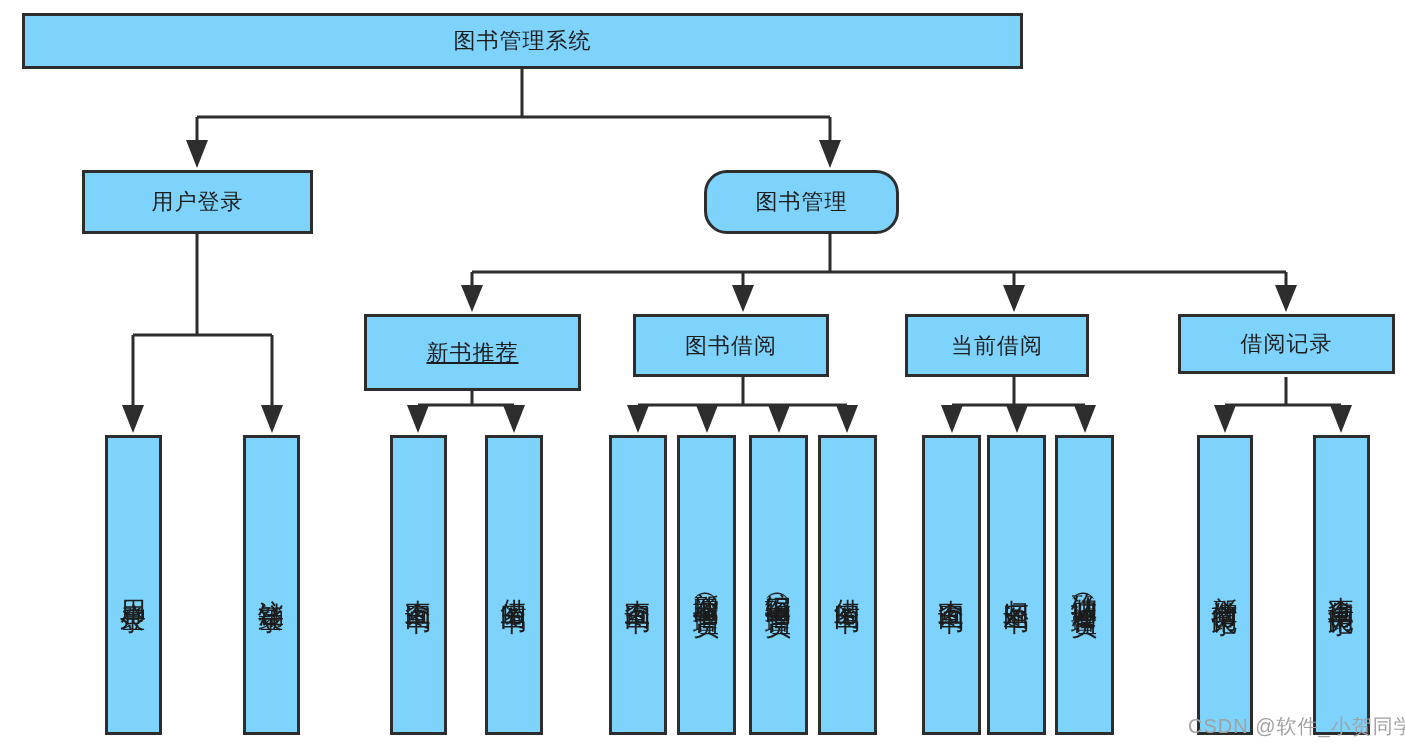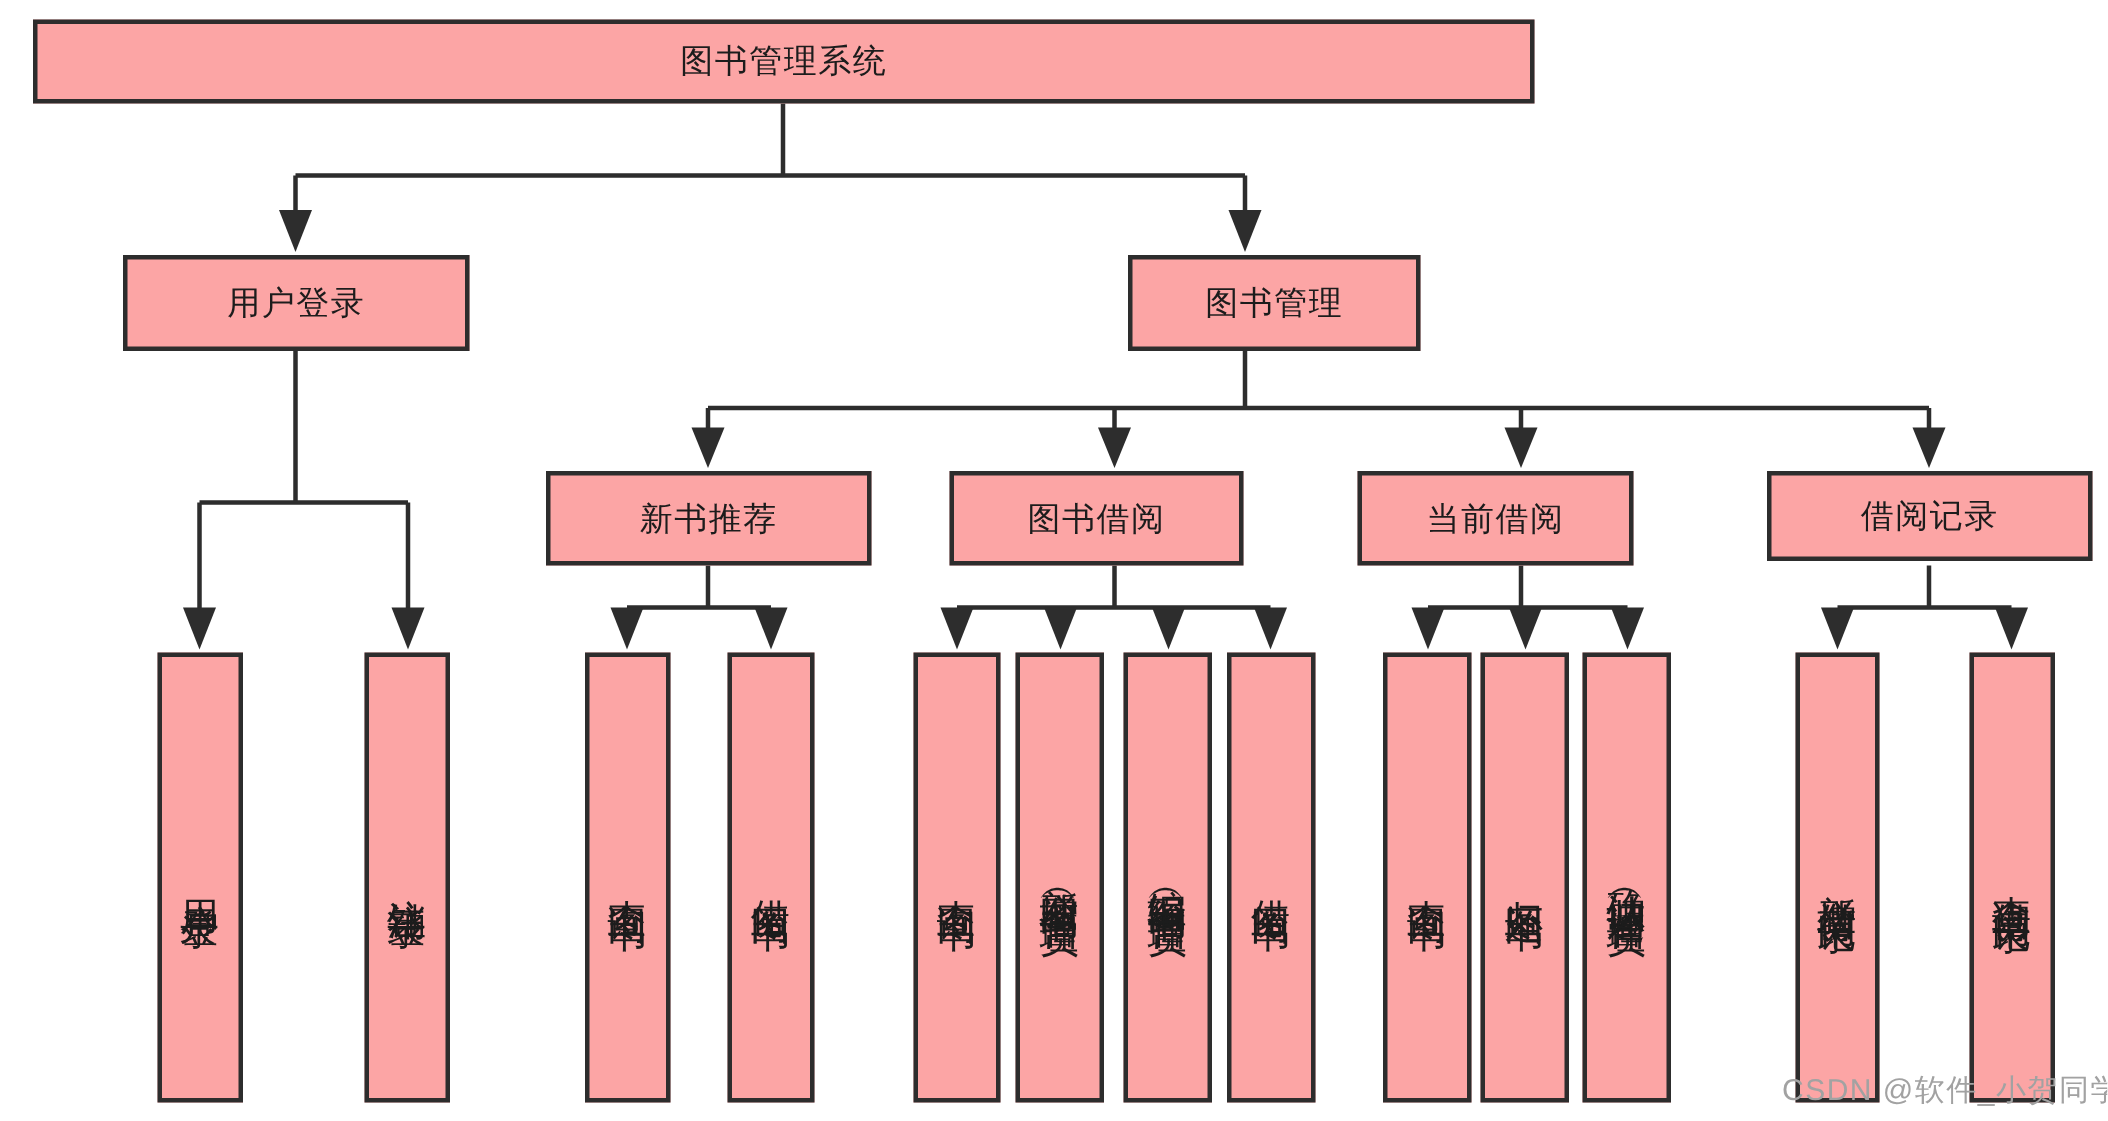--- a/index.html
+++ b/index.html
@@ -13,41 +13,41 @@
   }
   .connectors {
     position: absolute;
     left: 0; top: 0;
     width: 1405px; height: 747px;
     pointer-events: none;
   }
   .node {
     position: absolute;
     box-sizing: border-box;
-    background: #fca5a5;
+    background: #7dd3fc;
     border: 3px solid #2d2d2d;
     color: #1c1c1c;
     display: flex;
     align-items: center;
     justify-content: center;
     text-align: center;
   }
   .h-node { font-size: 22px; letter-spacing: 1px; }
   .v-node {
     writing-mode: vertical-rl;
     text-orientation: mixed;
     font-size: 26px;
     letter-spacing: 3px;
     line-height: 1;
   }
   
   .n-root            { left: 22px;   top: 13px;  width: 1001px; height: 56px; }
   .n-user-login      { left: 82px;   top: 170px; width: 231px;  height: 64px; }
-  .n-book-mgmt       { left: 752px;  top: 170px; width: 195px;  height: 64px; }
-  .n-new-book        { left: 364px;  top: 314px; width: 217px;  height: 63px; }
+  .n-book-mgmt       { left: 704px;  top: 170px; width: 195px;  height: 64px; border-radius: 23px; }
+  .n-new-book        { left: 364px;  top: 314px; width: 217px;  height: 77px; text-decoration: underline; }
   .n-book-borrow     { left: 633px;  top: 314px; width: 196px;  height: 63px; }
   .n-current-borrow  { left: 905px;  top: 314px; width: 184px;  height: 63px; }
   .n-borrow-records  { left: 1178px; top: 314px; width: 217px;  height: 60px; }
   .leaf { top: 435px; height: 300px; }
   .n-leaf-user-login     { left: 105px;  width: 57px; }
   .n-leaf-logout         { left: 243px;  width: 57px; }
   .n-leaf-nbr-query      { left: 390px;  width: 57px; }
   .n-leaf-nbr-borrow     { left: 485px;  width: 58px; }
   .n-leaf-bb-query       { left: 609px;  width: 58px; }
   .n-leaf-bb-add         { left: 677px;  width: 59px; }

